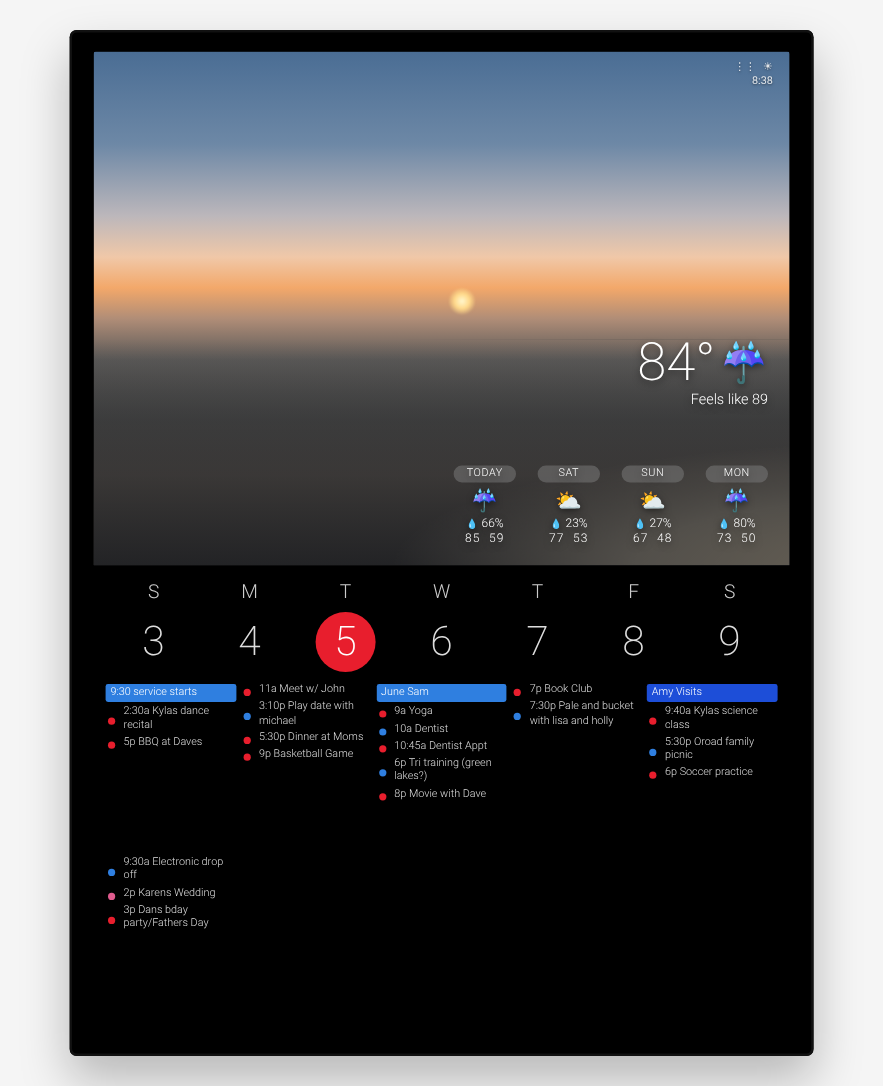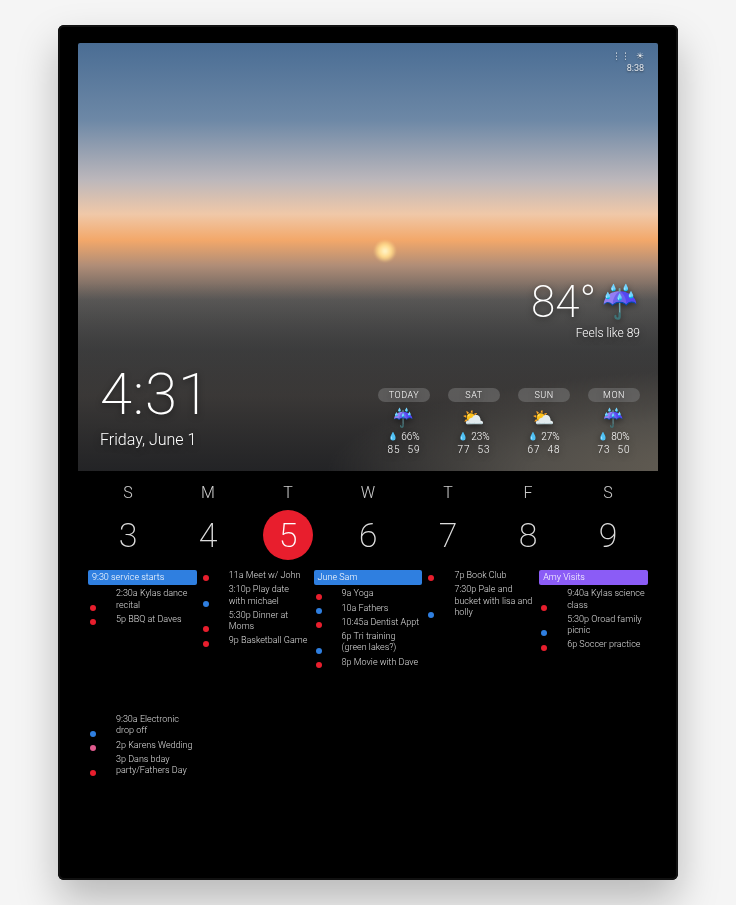--- a/index.html
+++ b/index.html
@@ -122,31 +122,31 @@
   }
   .events-row {
     display: grid;
     grid-template-columns: repeat(5, 1fr);
     gap: 4px;
     font-size: 9px;
     line-height: 1.25;
   }
   .day-col { min-height: 140px; }
   .ev {
-    display:flex; align-items:flex-end; gap:20px;
+    display:flex; align-items:center; gap:7px;
     margin-bottom:3px; color:#ddd;
     padding: 0 2px;
   }
   .ev .dot { width:6px; height:6px; border-radius:50%; flex:0 0 6px; margin-top:3px;}
   .ev-bar {
     border-radius:2px; padding:2px 4px; color:#fff;
     margin-bottom:3px;
   }
   .c-blue{background:#2f7fe0;}
-  .c-red{background:#8b5cf6;}
+  .c-red{background:#1d4ed8;}
   .c-pink{background:#e05b8e;}
   .d-red{background:#e81e2d;}
   .d-blue{background:#2f7fe0;}
   .d-purple{background:#8a5cd6;}
   .d-pink{background:#e05b8e;}
 </style>
 </head>
 <body>
 
 <div class="device">
@@ -157,24 +157,20 @@
       <div class="sun"></div>
 
       <div class="status-bar">
         <div class="row1">
           <span>⋮⋮</span>
           <span>☀</span>
         </div>
         <div>8:38</div>
       </div>
 
-      <div class="clock-block">
-        <div class="clock-time">4:31</div>
-        <div class="clock-date">Friday, June 1</div>
-      </div>
 
       <div class="weather-block">
         <div class="weather-now">
           <span class="temp-big">84°</span>
           <span style="font-size:32px">☔</span>
         </div>
         <div class="feels">Feels like 89</div>
         <div class="forecast-row" id="forecast-row">
             <div class="fc">
               <div class="fc-label">TODAY</div>
@@ -266,21 +262,21 @@
             </div>
           </div>
           <div class="day-col">
             <div class="ev-bar c-blue">June Sam</div>
             <div class="ev">
               <span class="dot d-red"></span>
               <span>9a Yoga</span>
             </div>
             <div class="ev">
               <span class="dot d-blue"></span>
-              <span>10a Fathers</span>
+              <span>10a Dentist</span>
             </div>
             <div class="ev">
               <span class="dot d-red"></span>
               <span>10:45a Dentist Appt</span>
             </div>
             <div class="ev">
               <span class="dot d-blue"></span>
               <span>6p Tri training (green lakes?)</span>
             </div>
             <div class="ev">

